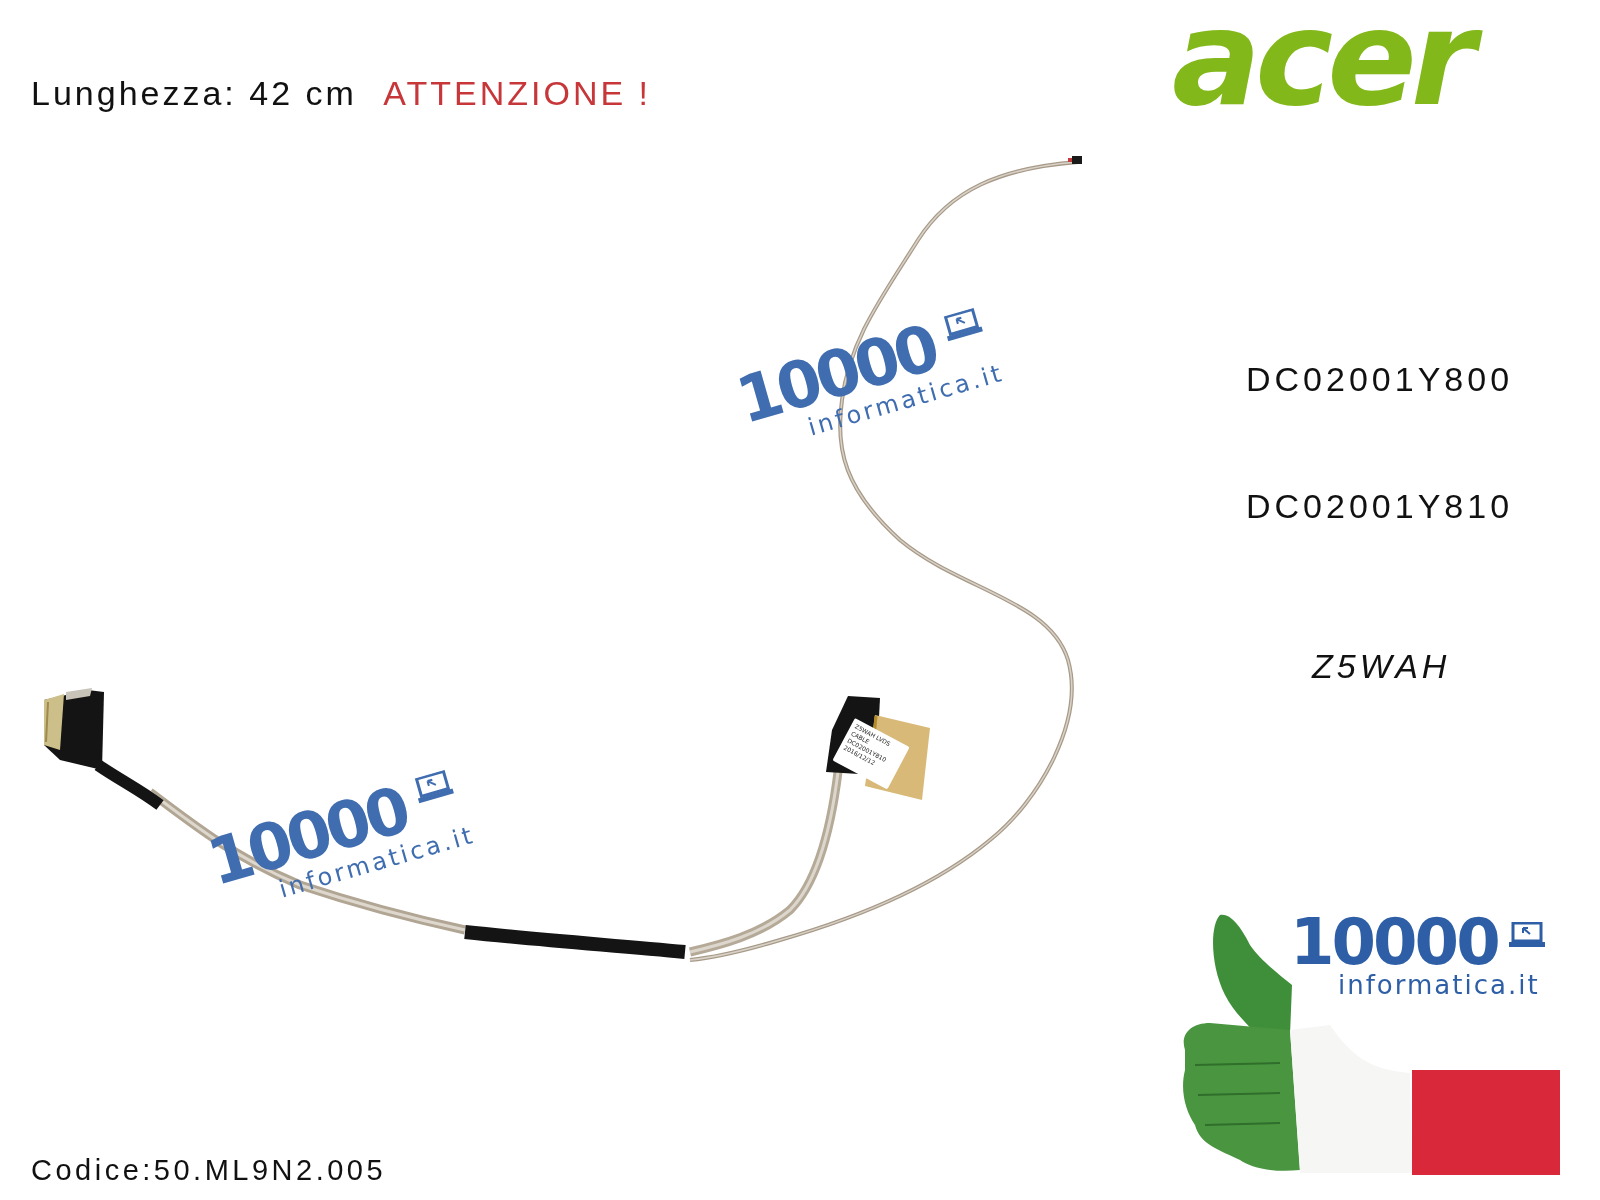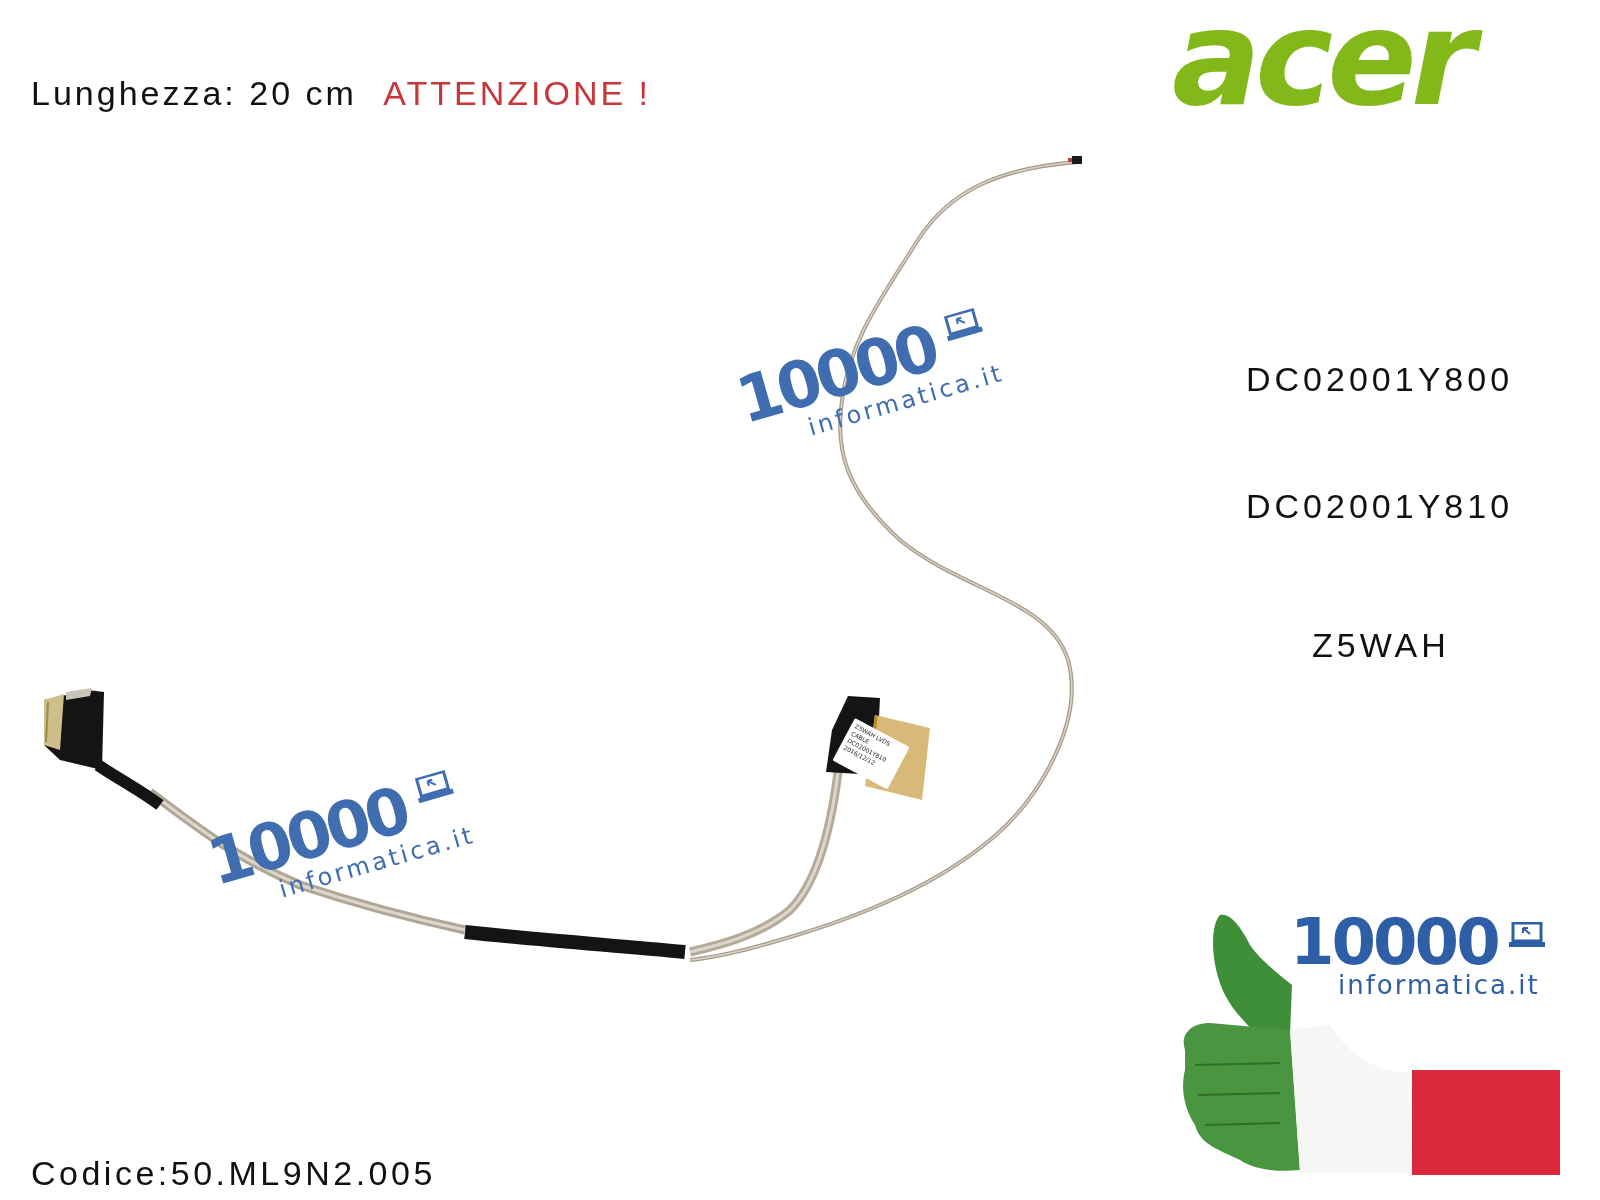--- a/index.html
+++ b/index.html
@@ -1,39 +1,39 @@
 <!DOCTYPE html>
 <html><head>
   <meta charset="utf-8">
   <style>
     html, body { margin: 0; padding: 0; background: #ffffff; }
     body { width: 1600px; height: 1200px; position: relative; overflow: hidden; font-family: "Liberation Sans", "DejaVu Sans", sans-serif; }
     .abs { position: absolute; }
     .heading { left: 31px; top: 74px; font-size: 34px; font-weight: 500; letter-spacing: 3px; color: #111111; white-space: nowrap; }
     .heading .warn { color: #c7373a; margin-left: 14px; }
     .code-line { font-size: 34px; letter-spacing: 4px; color: #111111; font-weight: 500; white-space: nowrap; }
-    .footer-code { left: 31px; top: 1154px; font-size: 34px; letter-spacing: 3.5px; color: #111111; font-weight: 500; white-space: nowrap; }
+    .footer-code { left: 31px; top: 1154px; font-size: 29px; letter-spacing: 3.5px; color: #111111; font-weight: 500; white-space: nowrap; }
     .acer-logo { left: 1172px; top: 8px; width: 410px; height: 110px; }
     .cable-svg { left: 0; top: 0; width: 1600px; height: 1200px; }
     .wm { color: #3f6db0; }
     .wm-wrap { transform-origin: left bottom; }
     .wm-num { font-family: "DejaVu Sans", sans-serif; font-weight: 900; font-size: 64px; letter-spacing: -4px; line-height: 1; display: inline-block; }
     .wm-sub { font-family: "DejaVu Sans", sans-serif; font-size: 24px; letter-spacing: 3px; display: block; margin-left: 60px; margin-top: -2px; }
     .wm-laptop { display: inline-block; vertical-align: top; margin-left: 10px; margin-top: 6px; }
     .brand-badge { left: 1180px; top: 905px; width: 390px; height: 285px; }
     .brand-num { left: 1290px; top: 905px; font-family: "DejaVu Sans", sans-serif; font-weight: 900; font-size: 64px; letter-spacing: -3px; color: #2e5fa6; white-space: nowrap; }
     .brand-sub { left: 1338px; top: 970px; font-family: "DejaVu Sans", sans-serif; font-size: 26px; letter-spacing: 2px; color: #2e5fa6; white-space: nowrap; }
     .brand-laptop { left: 1508px; top: 922px; }
     .label-sticker { left: 855px; top: 718px; width: 62px; height: 48px; background: #ffffff; transform: rotate(28deg); transform-origin: left top; font-family: "DejaVu Sans", sans-serif; font-size: 6px; line-height: 8px; color: #222; padding: 3px 4px; box-sizing: border-box; border-radius: 2px; }
   </style>
 </head>
 <body>
 
 <div class="abs heading">
-  <span>Lunghezza: 20 cm</span>
+  <span>Lunghezza: 42 cm</span>
   <span class="warn">ATTENZIONE !</span>
 </div>
 
 <svg class="abs acer-logo" viewBox="0 0 410 110">
   <text x="0" y="96" font-family="DejaVu Sans, sans-serif" font-size="132" font-weight="bold" font-style="italic" fill="#83b81a" letter-spacing="-6">acer</text>
 </svg>
 
 <svg class="abs cable-svg" viewBox="0 0 1600 1200">
 
   <path d="M1078,162 C1000,168 950,190 918,240 C880,300 850,340 842,400 C835,450 845,490 900,540 C960,590 1050,600 1068,660 C1085,720 1040,800 990,840 C930,890 850,920 780,940 C740,952 710,958 690,960" fill="none" stroke="#a89a88" stroke-width="4"></path>
@@ -89,21 +89,21 @@
   <svg class="wm-laptop" width="38" height="26" viewBox="0 0 38 26">
     <rect x="5" y="1" width="28" height="18" fill="none" stroke="#3f6db0" stroke-width="3"></rect>
     <rect x="1" y="20" width="36" height="5" fill="#3f6db0"></rect>
     <path d="M15,6 L22,12 M15,6 L15,11 M15,6 L20,6" stroke="#3f6db0" stroke-width="2" fill="none"></path>
   </svg>
   <span class="wm-sub">informatica.it</span>
 </div>
 
 <div class="abs code-line" style="left:1246px; top:360px;">DC02001Y800</div>
 <div class="abs code-line" style="left:1246px; top:487px;">DC02001Y810</div>
-<div class="abs code-line" style="left:1312px; top:626px;">Z5WAH</div>
+<div class="abs code-line" style="left:1312px; top:647px;font-style:italic;">Z5WAH</div>
 
 <svg class="abs brand-badge" viewBox="0 0 390 285">
 
   <path d="M40,10 C30,20 30,60 45,90 C55,110 70,120 80,135 L110,130 L112,80 C100,70 80,55 70,40 C60,20 50,8 40,10 Z" fill="#3f8f3a"></path>
 
   <path d="M5,145 C0,130 10,118 30,118 L110,125 L120,265 C90,268 70,262 60,255 C40,245 20,240 15,220 C5,205 0,185 5,165 Z" fill="#4a9640"></path>
   <path d="M15,160 L100,158 M18,190 L100,188 M25,220 L100,218" stroke="#2f6e2b" stroke-width="2" fill="none"></path>
 
   <path d="M110,125 L150,120 C170,150 190,165 230,168 L232,268 L120,268 Z" fill="#f6f6f4"></path>
 

